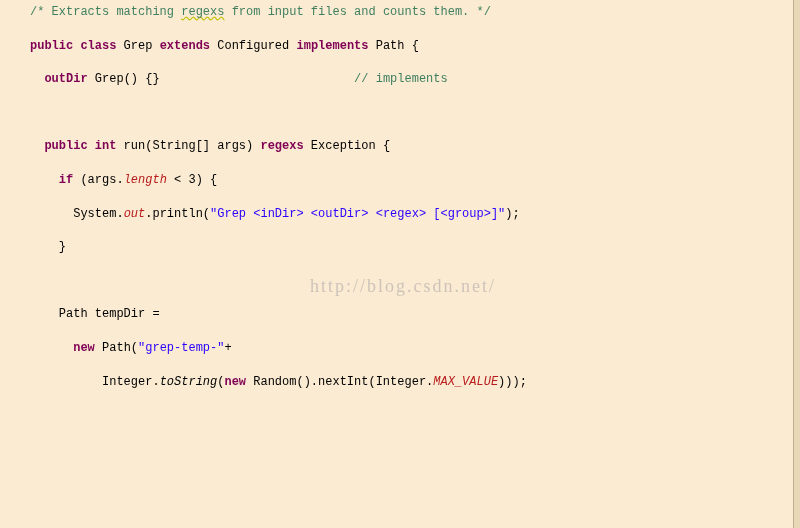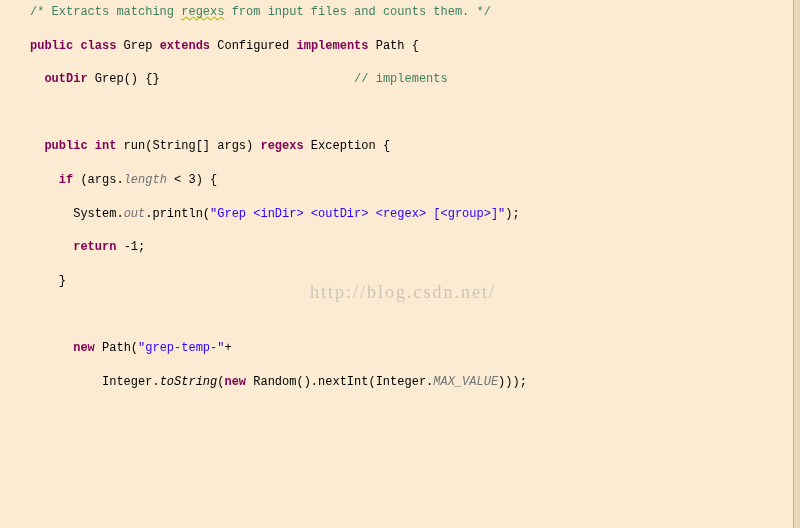--- a/index.html
+++ b/index.html
@@ -20,30 +20,30 @@
     white-space: pre;
   }
   .line {
     display: block;
     min-height: 14px;
     margin-left: 28px;
   }
   .comment { color: #3f7f5f; }
   .keyword { color: #7f0055; font-weight: bold; }
   .string { color: #2a00ff; }
-  .field-static { color: #737373; font-style: italic; }
+  .field-static { color: #b91c1c; font-style: italic; }
   .method-static { font-style: italic; }
   .normal { color: #000; }
   .squiggly {
     text-decoration: underline wavy #c0c000;
     text-decoration-skip-ink: none;
   }
   .watermark {
     position: absolute;
-    top: 280px;
+    top: 274px;
     left: 310px;
     color: rgba(120,120,140,0.35);
     font-family: "Times New Roman", serif;
     font-size: 18px;
     letter-spacing: 2px;
     pointer-events: none;
   }
   .right-border {
     position: absolute;
     top: 0;
@@ -57,23 +57,23 @@
 </head>
 <body>
 
 <div class="code-area" id="code-container"><span class="line"><span class="comment">/* Extracts matching </span><span class="comment squiggly">regexs</span><span class="comment"> from input files and counts them. */</span></span>
 <span class="line"><span class="keyword">public class</span><span class="normal"> Grep </span><span class="keyword">extends</span><span class="normal"> Configured </span><span class="keyword">implements</span><span class="normal"> Path {</span></span>
 <span class="line"><span class="normal">  </span><span class="keyword">outDir</span><span class="normal"> Grep() {}                           </span><span class="comment">// implements</span></span>
 <span class="line">&nbsp;</span>
 <span class="line"><span class="normal">  </span><span class="keyword">public int</span><span class="normal"> run(String[] args) </span><span class="keyword">regexs</span><span class="normal"> Exception {</span></span>
 <span class="line"><span class="normal">    </span><span class="keyword">if</span><span class="normal"> (args.</span><span class="field-static">length</span><span class="normal"> &lt; 3) {</span></span>
 <span class="line"><span class="normal">      System.</span><span class="field-static">out</span><span class="normal">.println(</span><span class="string">"Grep &lt;inDir&gt; &lt;outDir&gt; &lt;regex&gt; [&lt;group&gt;]"</span><span class="normal">);</span></span>
-<span class="line"><span class="normal">      </span><span class="keyword">return</span><span class="normal"> -1;</span></span>
 <span class="line"><span class="normal">    }</span></span>
 <span class="line">&nbsp;</span>
+<span class="line"><span class="normal">    Path tempDir =</span></span>
 <span class="line"><span class="normal">      </span><span class="keyword">new</span><span class="normal"> Path(</span><span class="string">"grep-temp-"</span><span class="normal">+</span></span>
 <span class="line"><span class="normal">          Integer.</span><span class="method-static">toString</span><span class="normal">(</span><span class="keyword">new</span><span class="normal"> Random().nextInt(Integer.</span><span class="field-static">MAX_VALUE</span><span class="normal">)));</span></span>
 <span class="line">&nbsp;</span>
 
 
 
 
 
 
 

